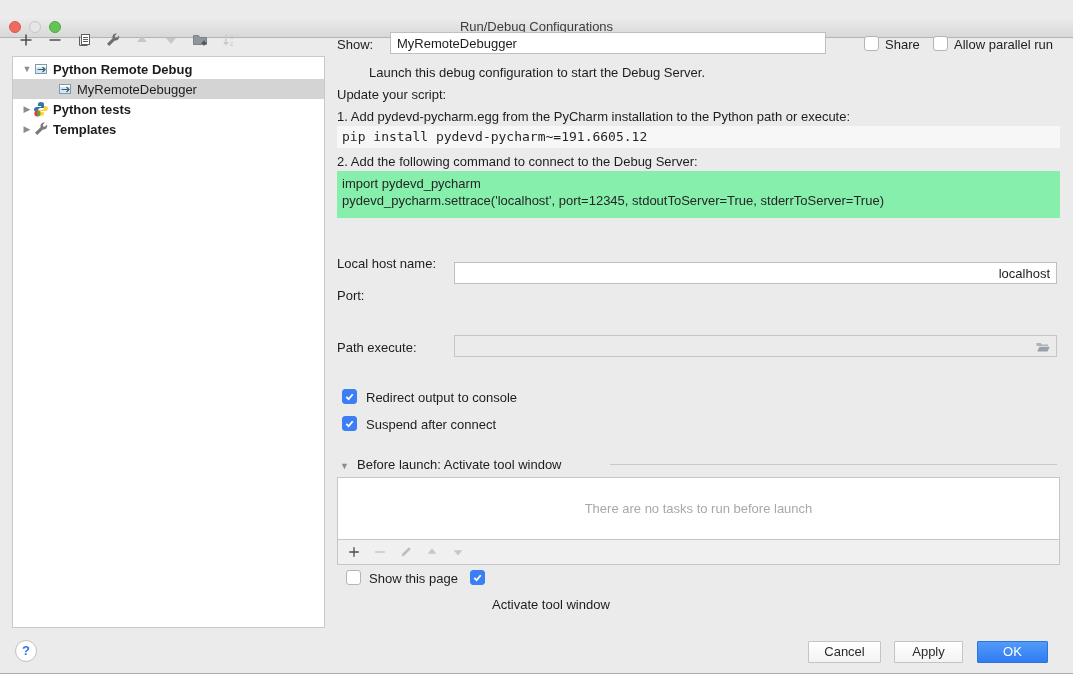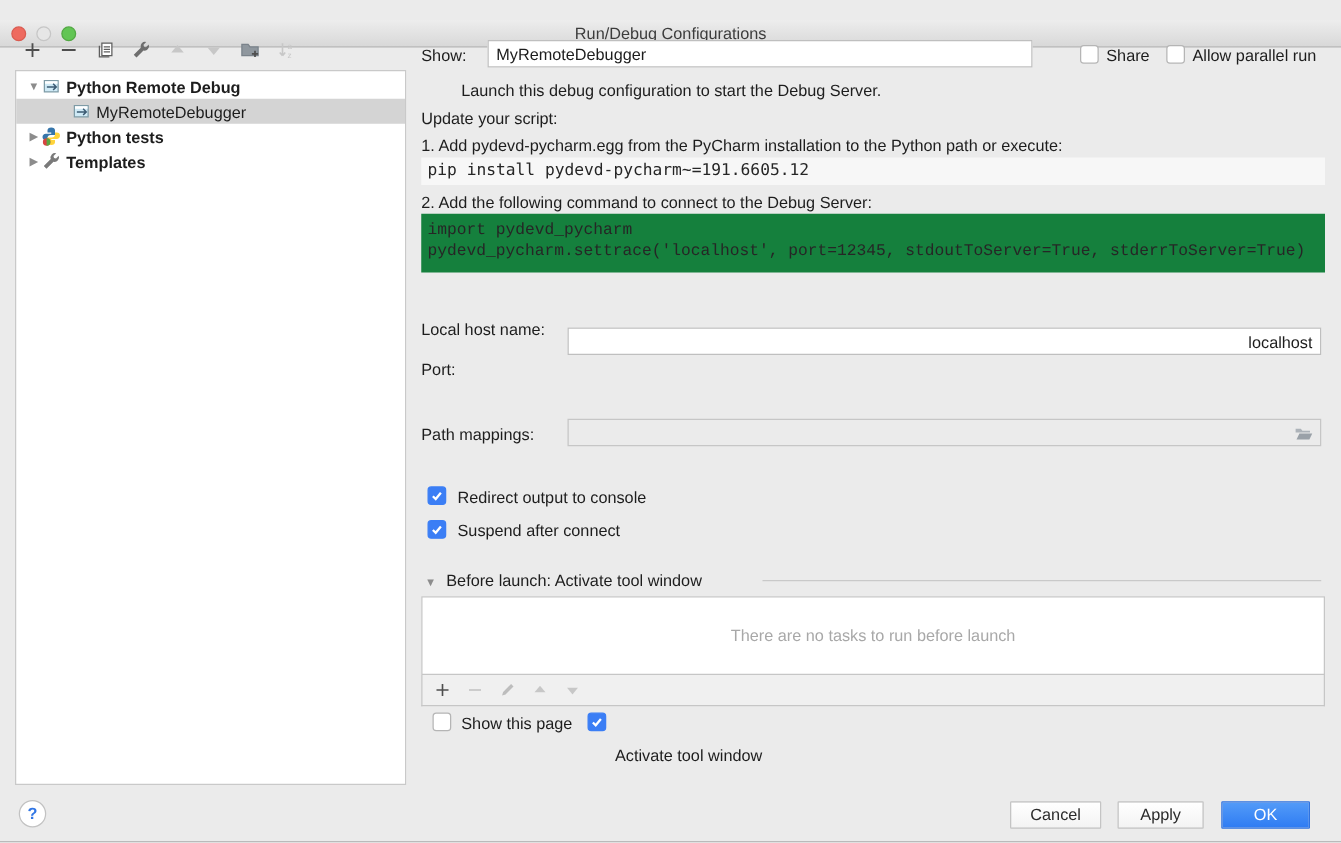--- a/index.html
+++ b/index.html
@@ -44,22 +44,22 @@
   .port-wrap { left:451px; top:281px; width:607px; height:26px; background:#fff;
                border:2px solid #7AA7F0; border-radius:4px; line-height:22px; padding-left:6px; }
   .caret { display:inline-block; width:1px; height:14px; background:#000; vertical-align:-2px; margin-left:1px; }
 
   .pathmap-field { left:454px; top:335px; width:603px; height:22px; border:1px solid #C6C6C6; }
   .pathmap-folder { position:absolute; right:5px; top:3px; width:16px; height:16px; }
 
   .code1 { left:337px; top:126px; width:723px; height:22px; background:#F7F7F7;
            font-family:"DejaVu Sans Mono", monospace; font-size:13px; line-height:22px; padding-left:5px;
            white-space:nowrap; color:#262626; }
-  .code2 { left:337px; top:171px; width:723px; height:47px; background:#15803d;
-           font-family:Liberation Mono, monospace; font-size:13px; line-height:17px; padding:4px 0 0 5px;
+  .code2 { left:337px; top:171px; width:723px; height:47px; background:#86efac;
+           font-family:Liberation Sans, sans-serif; font-size:13px; line-height:17px; padding:4px 0 0 5px;
            white-space:nowrap; color:#262626; }
 
   
   .cb { position:absolute; width:15px; height:15px; border:1px solid #B5B5B5; border-radius:3px;
         background:#fff; display:inline-flex; align-items:center; justify-content:center; }
   .cb.checked { background:#3B7EF5; border-color:#3B7EF5; }
   .cb svg { display:block; }
 
   
   .bl-line { position:absolute; height:1px; background:#C9C9C9; }
@@ -199,21 +199,21 @@
   <div class="abs code2">
     <div>import pydevd_pycharm</div>
     <div>pydevd_pycharm.settrace('localhost', port=12345, stdoutToServer=True, stderrToServer=True)</div>
   </div>
 
   <span class="abs lbl" style="left:337px; top:256px;">Local host name:</span>
   <input class="txt host-input" type="text" value="localhost" style="">
 
   <span class="abs lbl" style="left:337px; top:288px;">Port:</span>
 
-  <span class="abs lbl" style="left:337px; top:340px;">Path mappings:</span>
+  <span class="abs lbl" style="left:337px; top:340px;">Path execute:</span>
   <div class="abs pathmap-field">
     <span class="pathmap-folder">
       <svg width="16" height="16" viewBox="0 0 16 16">
           <path d="M1.5 4h4.2l1.2 1.5H13v1.5H1.5z" fill="#ADB3B9"></path>
           <path d="M2.2 12.5h10.3l2.3-4.8H4.5z" fill="#9AA1A8"></path>
         </svg></span>
   </div>
 
   <span class="cb checked" style="left:342px; top:389px;">
     <svg width="11" height="11" viewBox="0 0 12 12">

